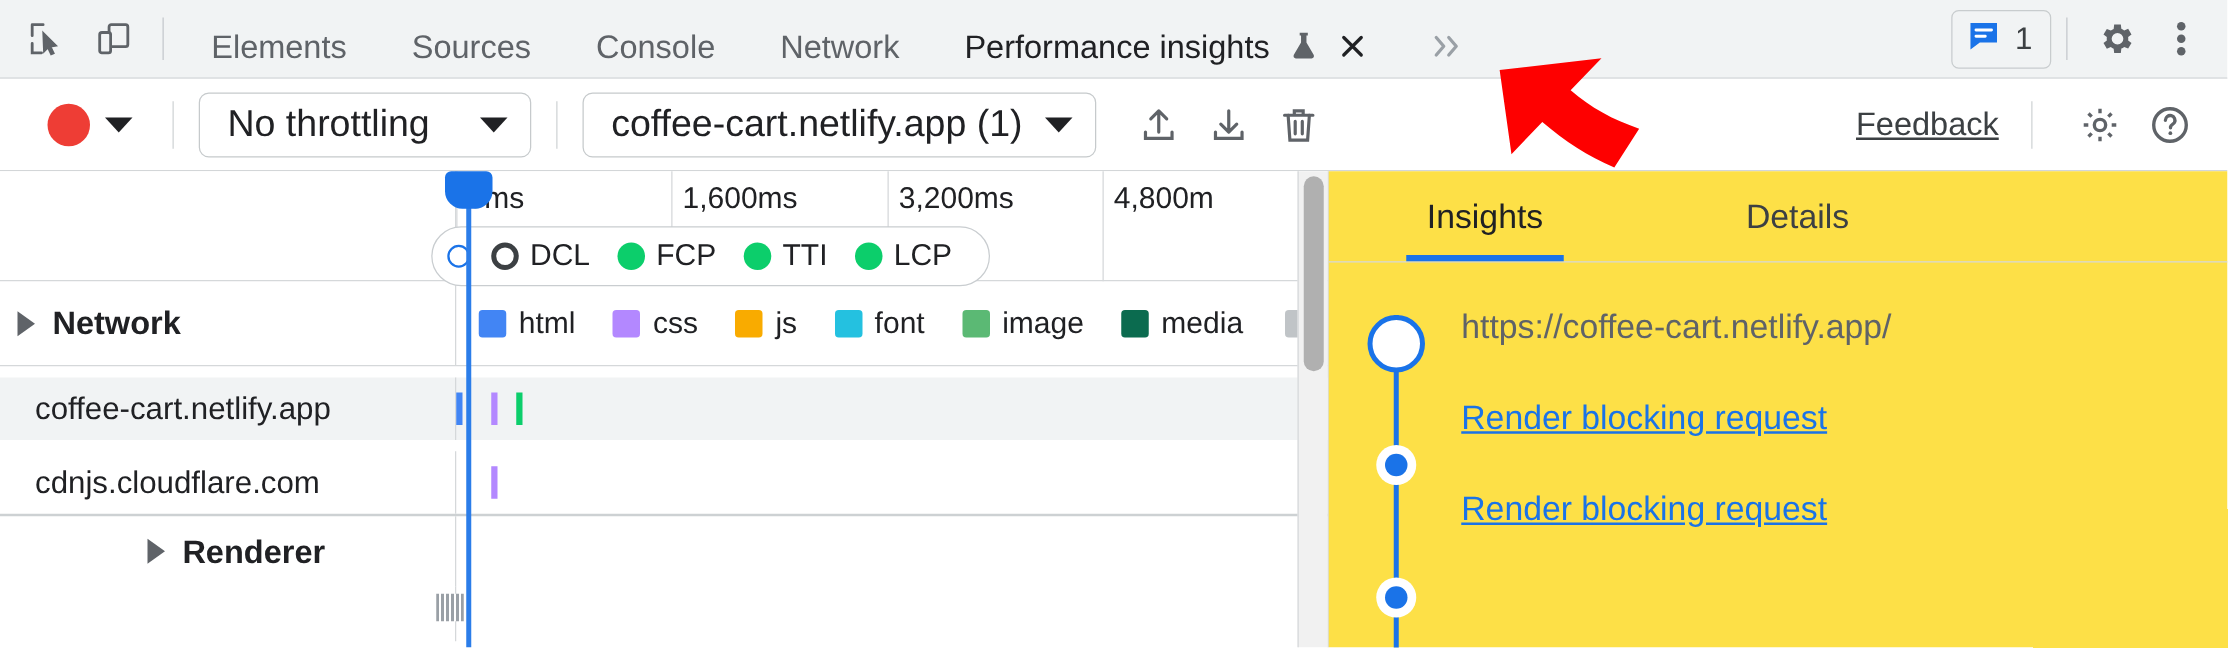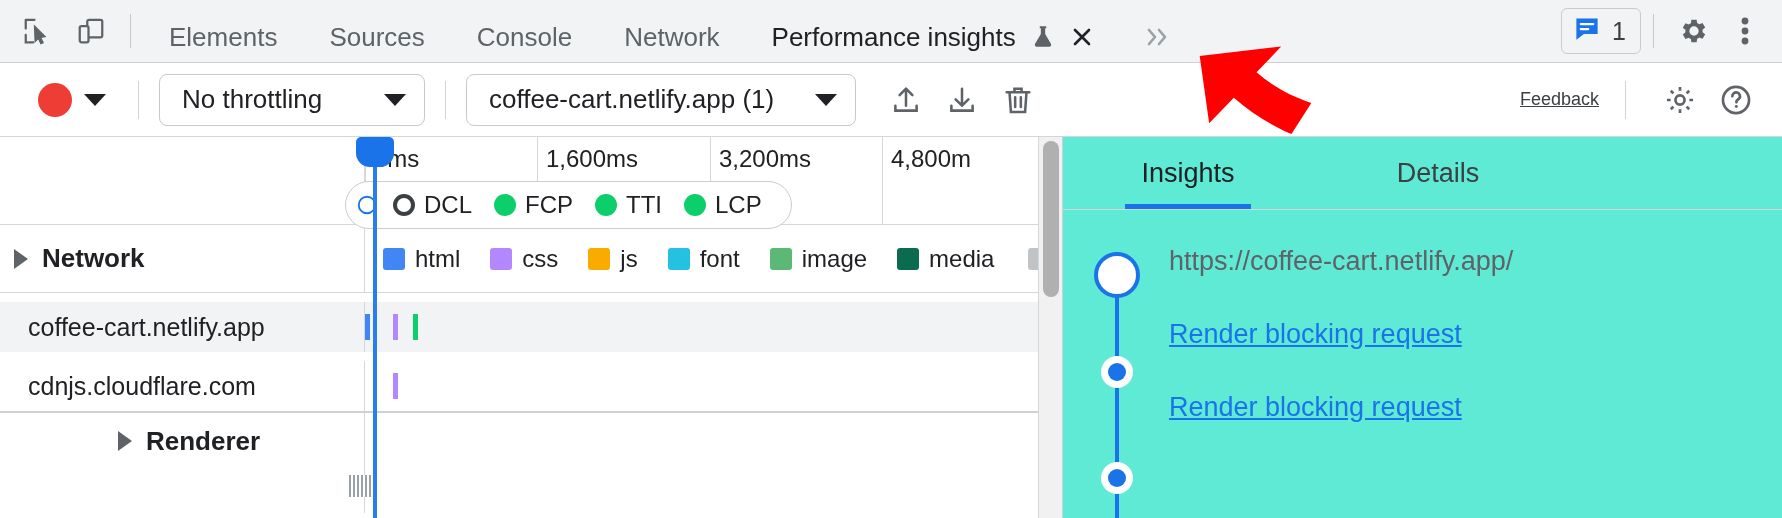--- a/index.html
+++ b/index.html
@@ -64,25 +64,25 @@
     width: 34px; height: 34px; border-radius: 50%;
     background: #ee3d35; margin-left: 38px; cursor: pointer;
   }
   .caret-btn { width: 46px; height: 46px; display:flex; align-items:center; justify-content:center; cursor:pointer; }
   .caret { width: 0; height: 0; border-left: 11px solid transparent; border-right: 11px solid transparent; border-top: 12px solid #202124; }
   .select-box {
     display: flex; align-items: center; gap: 18px;
     border: 1px solid #c6cacc; border-radius: 8px;
     height: 52px; padding: 0 18px 0 22px; cursor: pointer; background: #fff;
   }
-  .select-box .label { font-size: 26px; color: #202124; white-space: nowrap; }
+  .select-box .label { font-size: 30px; color: #202124; white-space: nowrap; }
   .perf-sep { width: 1px; height: 38px; background: #cfd3d5; margin: 0 20px; }
   .tool-icon { width: 56px; height: 56px; }
   .feedback-link {
-    font-size: 18px; color: #3c4043; text-decoration: underline; cursor: pointer; white-space: nowrap;
+    font-size: 26px; color: #3c4043; text-decoration: underline; cursor: pointer; white-space: nowrap;
   }
 
   
   .main { position: absolute; left: 0; top: 137px; width: 1782px; height: 381px; display: flex; }
 
   
   .timeline-region { position: relative; width: 1063px; height: 381px; background: #fff; border-right: 1px solid #cdd1d3; }
 
   .tl-head { position: relative; height: 88px; border-bottom: 1px solid #d5d8da; display: flex; }
   .tl-head-left { width: 365px; border-right: 1px solid #d5d8da; }
@@ -132,21 +132,21 @@
 
   .frames-row { height: 44px; display: flex; }
   .frames-row .name { width: 365px; border-right: 1px solid #d5d8da; }
   .frames-row .track { position: relative; flex: 1; }
 
   
   .vscroll { position: absolute; right: 0; top: 0; width: 24px; height: 381px; background: #f1f1f1; border-left: 1px solid #d5d8da; }
   .vthumb { position: absolute; top: 4px; left: 4px; width: 16px; height: 156px; border-radius: 8px; background: #b0b0b0; }
 
   
-  .insights { position: relative; width: 719px; height: 381px; background: #5eead4; }
+  .insights { position: relative; width: 719px; height: 381px; background: #fde047; }
   .ins-tabs { display: flex; height: 73px; border-bottom: 1px solid #d5d8da; }
   .ins-tab {
     position: relative; flex: 0 0 auto; width: 250px; display: flex; align-items: center; justify-content: center;
     font-size: 27px; color: #3c4043; cursor: pointer;
   }
   .ins-tab.active { color: #202124; }
   .ins-tab.active::after { content: ""; position: absolute; bottom: 0; left: 62px; right: 62px; height: 5px; background: #1a73e8; }
 
   .ins-body { position: relative; padding: 26px 0 0 0; height: 308px; }
   .rail { position: absolute; left: 52px; top: 42px; width: 4px; height: 270px; background: #1a73e8; }

